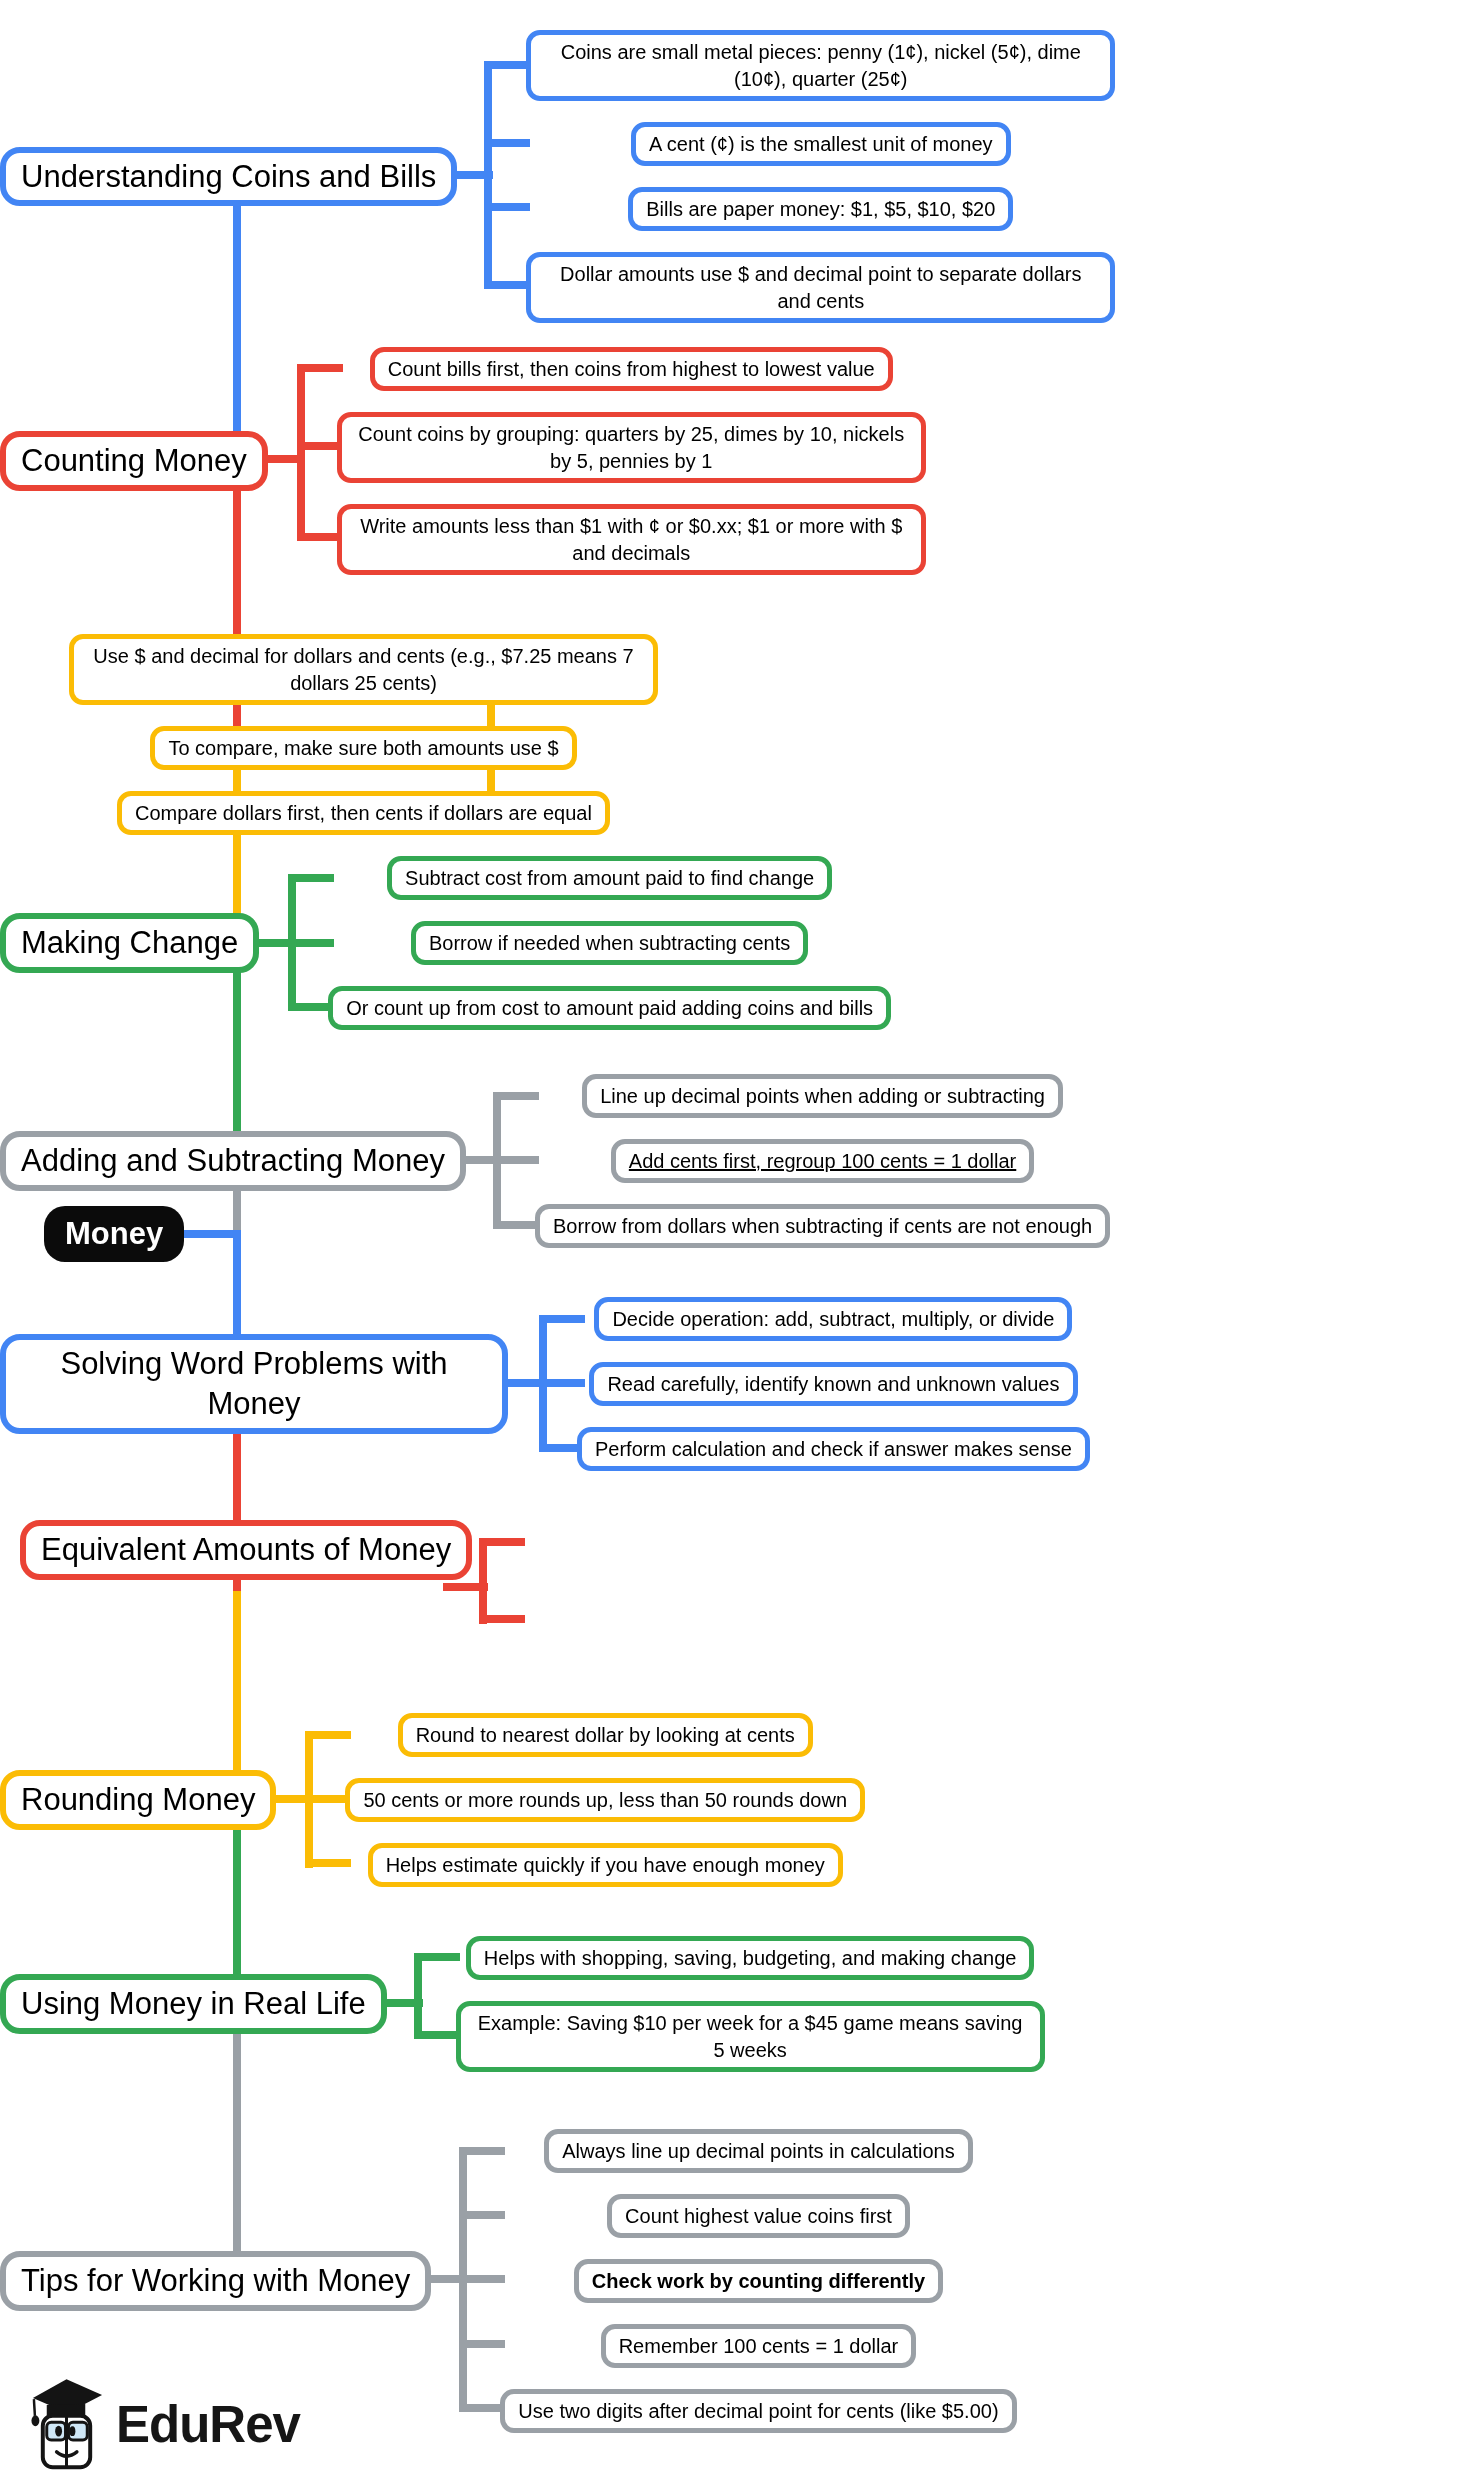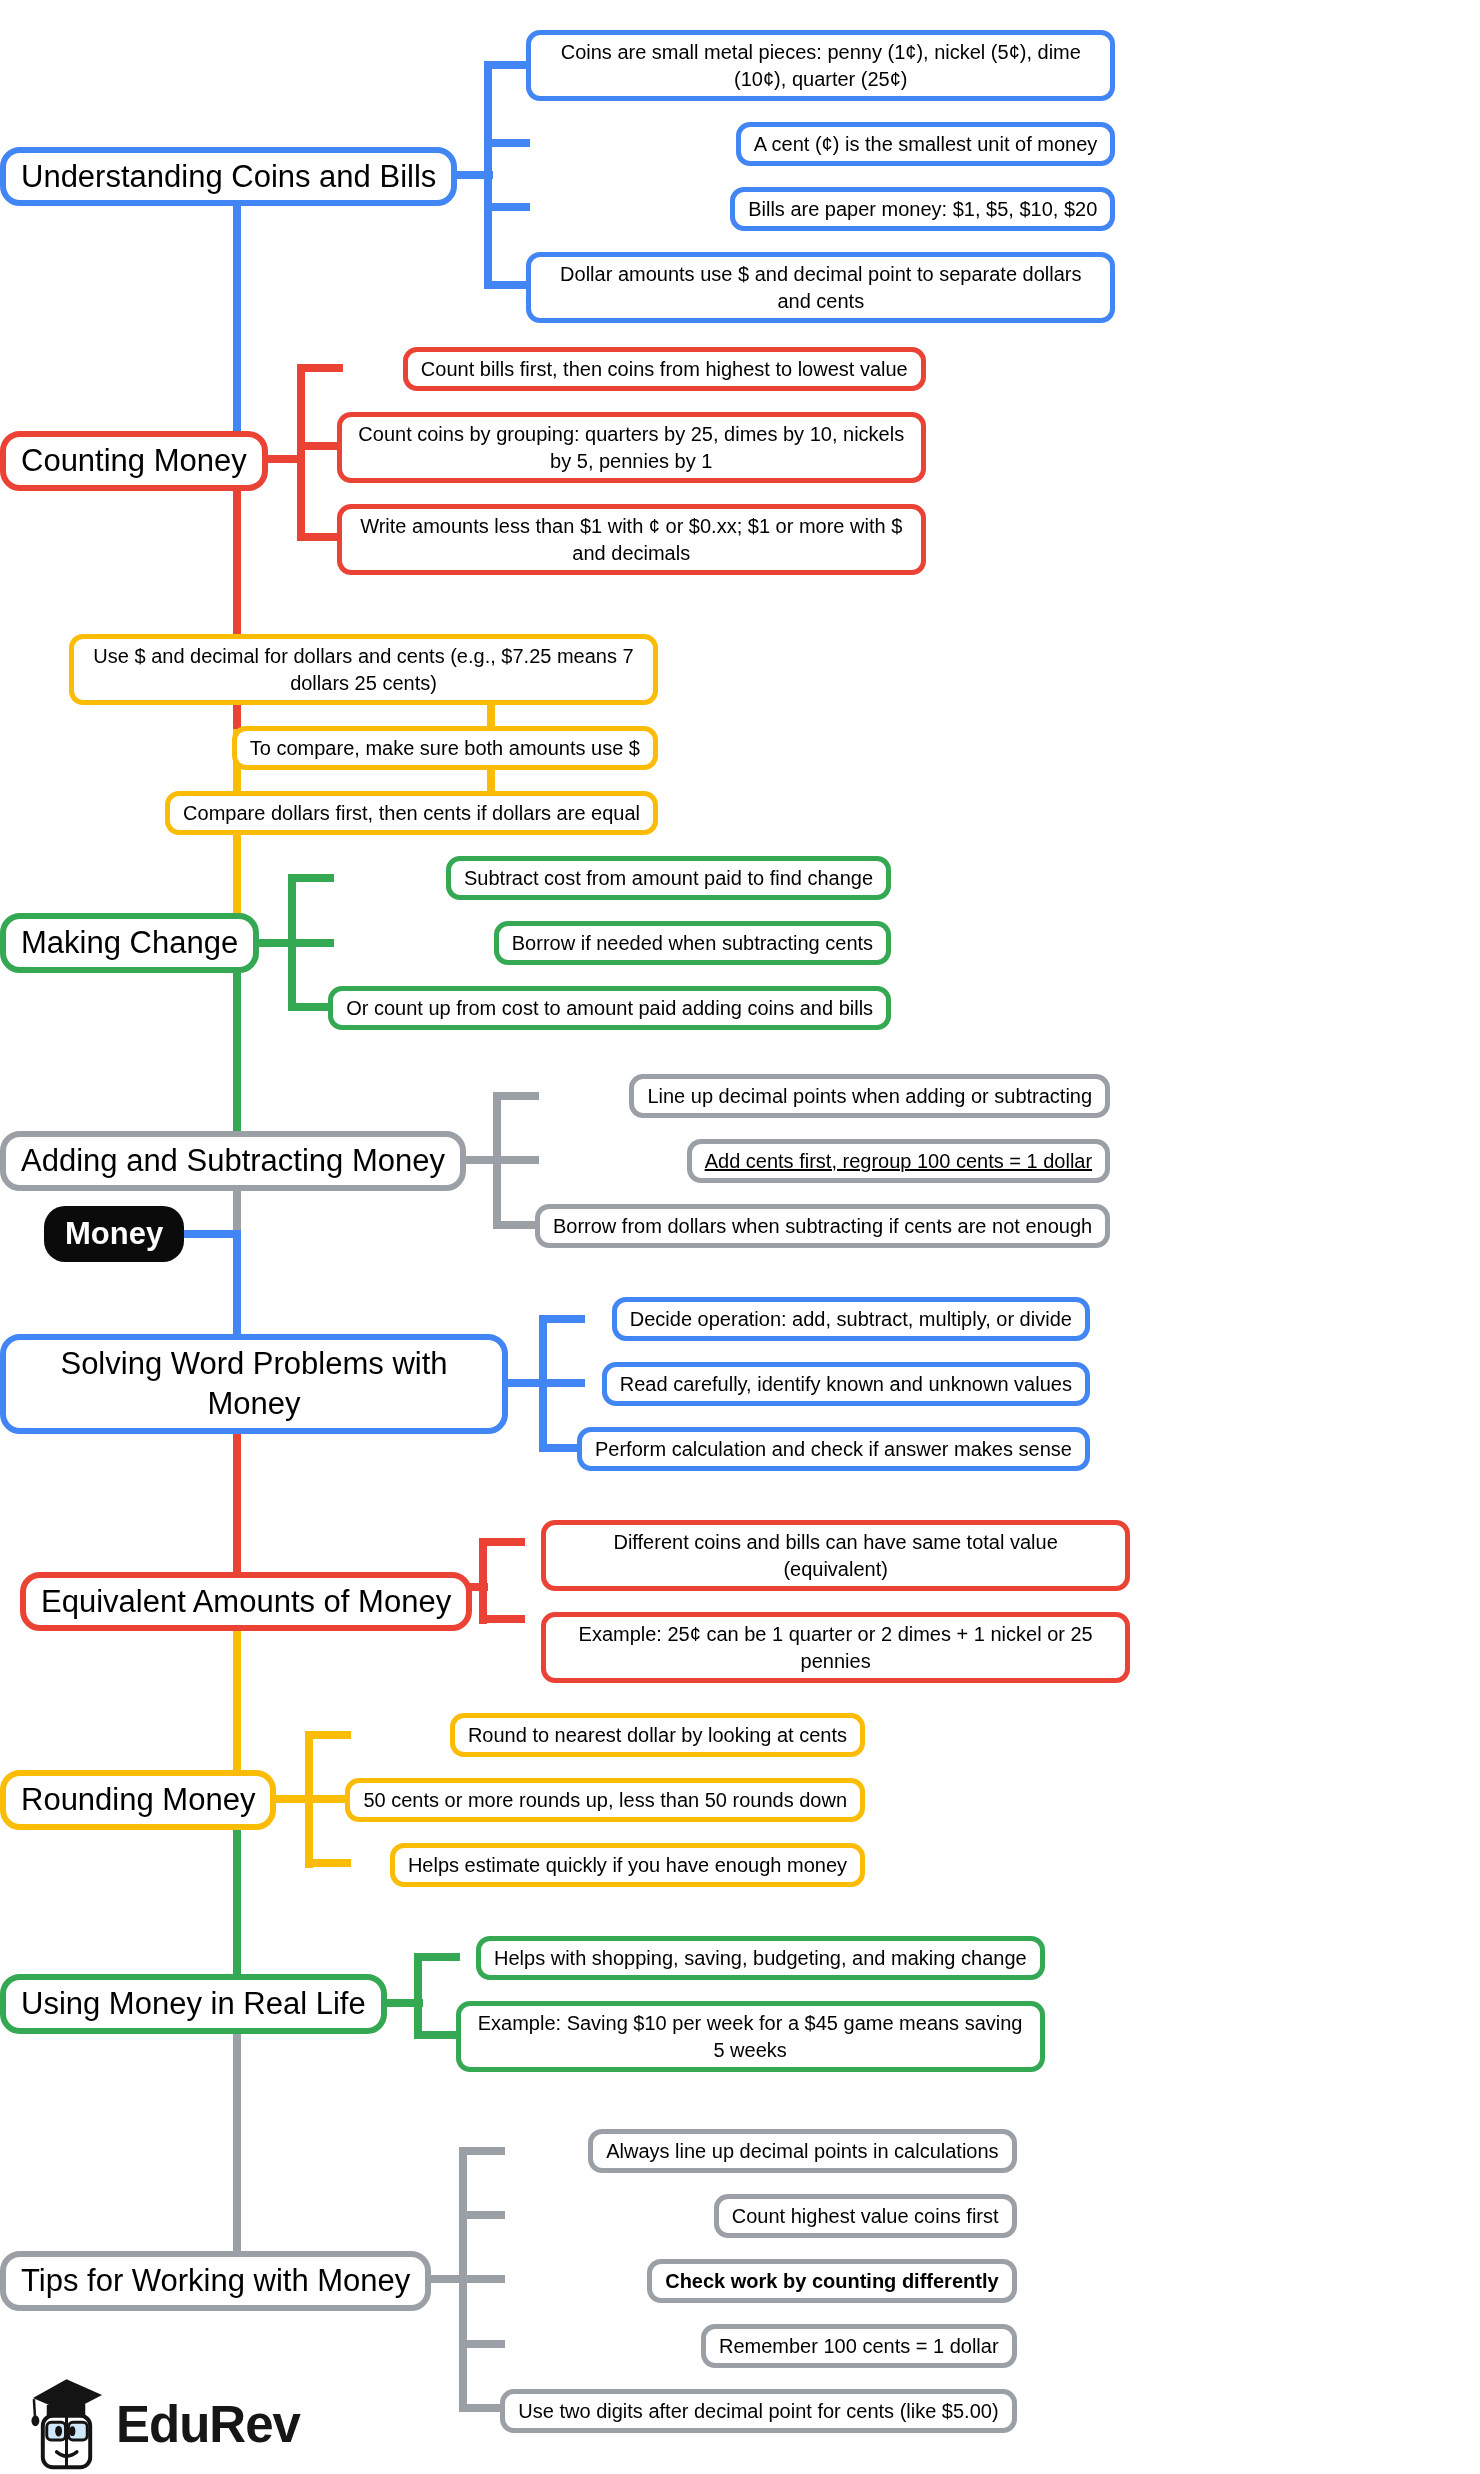--- a/index.html
+++ b/index.html
@@ -4,21 +4,21 @@
 <title>Money</title>
 <style>
   *{box-sizing:border-box;margin:0;padding:0}
   html,body{width:1480px;height:2475px}
   body{background:#fff;font-family:"Liberation Sans",sans-serif;position:relative;overflow:hidden}
   #canvas{position:absolute;left:0;top:0;width:1480px;height:2475px}
   .branch{position:absolute;display:flex;align-items:center}
   .bnode{position:relative;z-index:2;background:#fff;border:6.4px solid #000;border-radius:20px;
          padding:4px 15px;font-size:31px;line-height:1.28;color:#000;width:max-content;
          max-width:508px;text-align:center}
-  .leaves{margin-left:69px;display:flex;flex-direction:column;gap:21px;align-items:flex-end}
+  .leaves{margin-left:69px;display:flex;flex-direction:column;gap:21px;align-items:center}
   .leaf{position:relative;z-index:2;background:#fff;border:5px solid #000;border-radius:14px;
         padding:3.5px 13px;font-size:20px;line-height:27px;color:#000;width:max-content;
         max-width:589px;text-align:center}
   .root-node{position:absolute;z-index:2;left:44px;top:1206px;background:#0b0b0b;color:#fff;
         font-size:31px;font-weight:bold;padding:10px 21px;border-radius:21px}
   .conn{position:absolute;z-index:1}
   .logo{position:absolute;z-index:3;left:27px;top:2375px;display:flex;align-items:center;gap:10px}
   .logo-text{font-size:51px;font-weight:bold;color:#161616;letter-spacing:-1px}
 </style>
 </head>
@@ -77,24 +77,20 @@
     <div class="bnode" style="border-color: rgb(66, 133, 244);">Solving Word Problems with Money</div>
     <div class="leaves">
       <div class="leaf" style="border-color: rgb(66, 133, 244);">Decide operation: add, subtract, multiply, or divide</div>
       <div class="leaf" style="border-color: rgb(66, 133, 244);">Read carefully, identify known and unknown values</div>
       <div class="leaf" style="border-color: rgb(66, 133, 244);">Perform calculation and check if answer makes sense</div>
     </div>
   </div>
 
   <div class="branch" style="top:1520px">
     <div class="bnode" style="border-color: rgb(234, 67, 53); margin-left: 20px;">Equivalent Amounts of Money</div>
-    <div class="leaves">
-      <div class="leaf" style="border-color: rgb(234, 67, 53);">Different coins and bills can have same total value (equivalent)</div>
-      <div class="leaf" style="border-color: rgb(234, 67, 53);">Example: 25¢ can be 1 quarter or 2 dimes + 1 nickel or 25 pennies</div>
-    </div>
   </div>
 
   <div class="branch" style="top:1713px">
     <div class="bnode" style="border-color: rgb(251, 188, 5);">Rounding Money</div>
     <div class="leaves">
       <div class="leaf" style="border-color: rgb(251, 188, 5);">Round to nearest dollar by looking at cents</div>
       <div class="leaf" style="border-color: rgb(251, 188, 5);">50 cents or more rounds up, less than 50 rounds down</div>
       <div class="leaf" style="border-color: rgb(251, 188, 5);">Helps estimate quickly if you have enough money</div>
     </div>
   </div>

